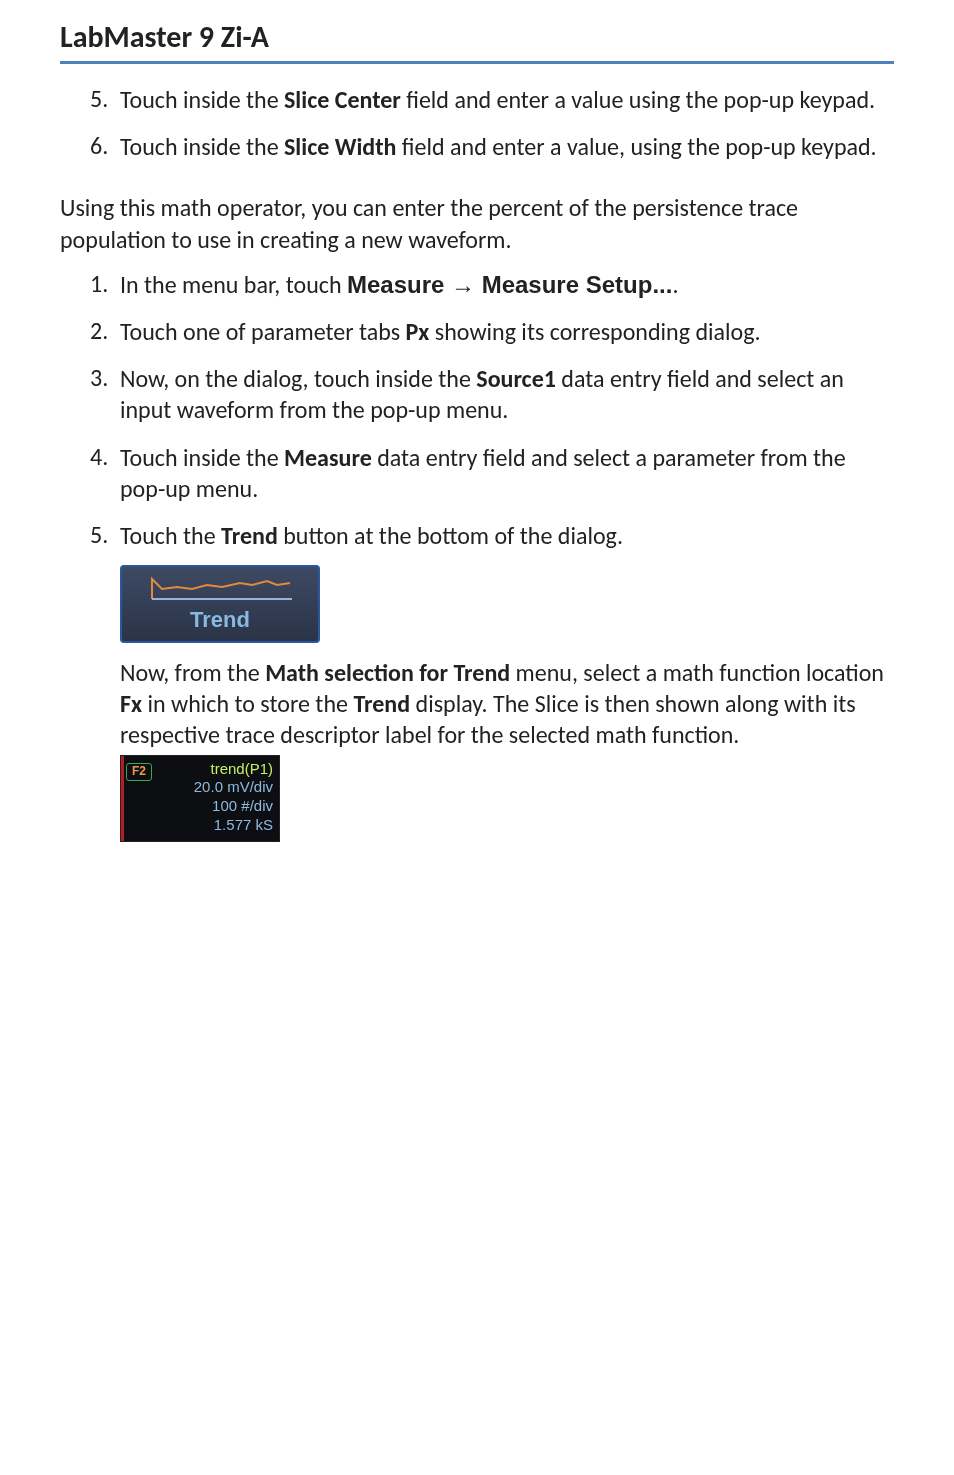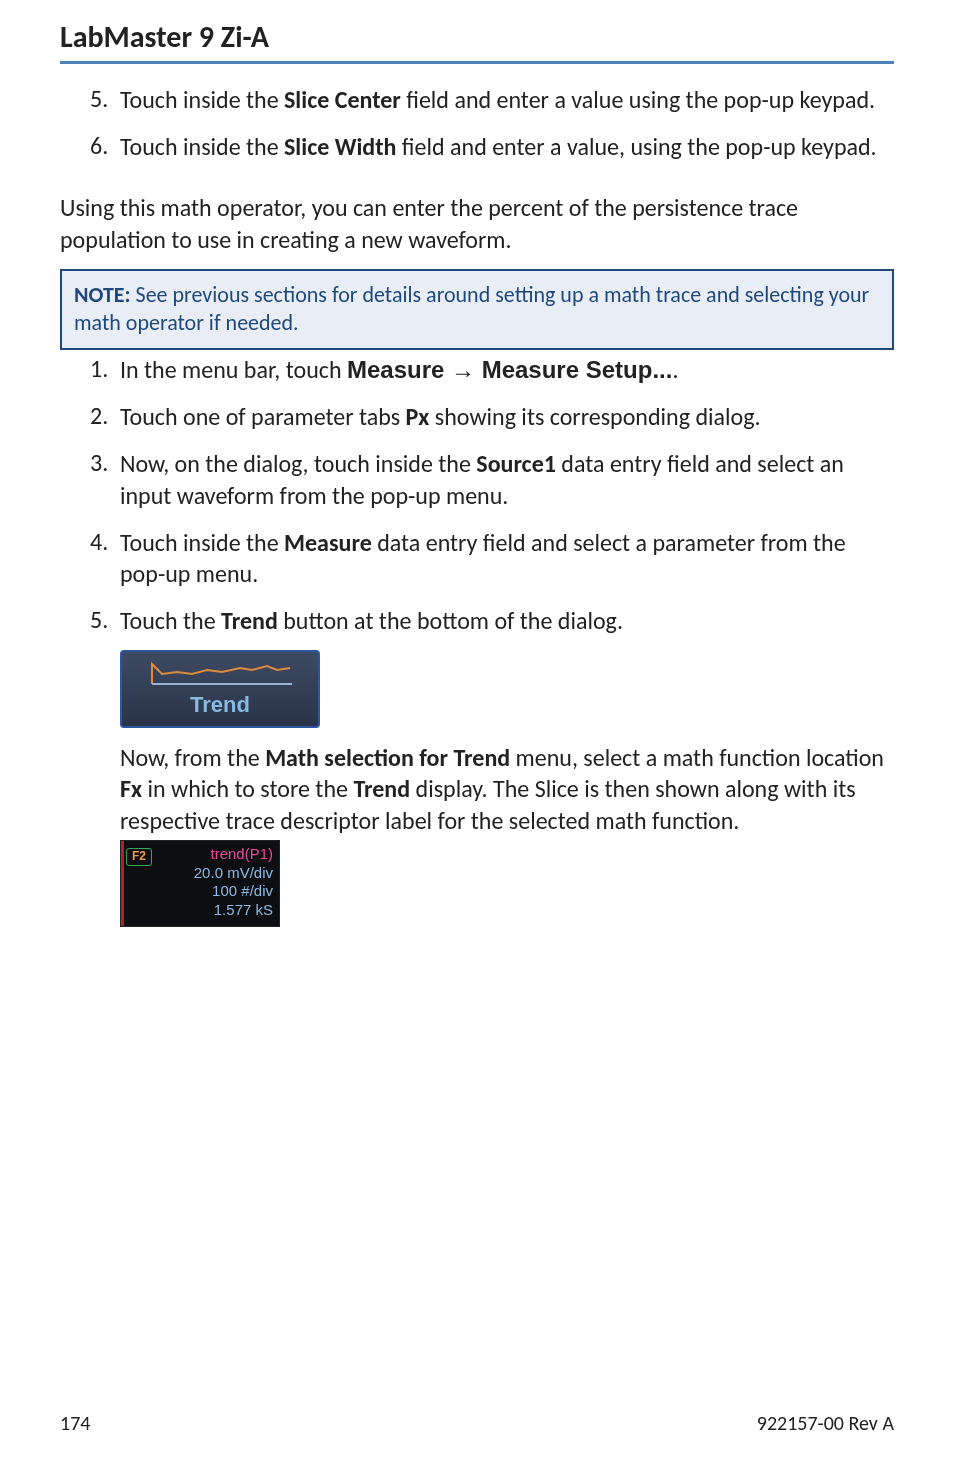--- a/index.html
+++ b/index.html
@@ -114,21 +114,21 @@
     width:24px;height:16px;
     border:1px solid #3a5;
     color:#e89b4a;
     font-size:12px;
     font-weight:700;
     text-align:center;
     line-height:15px;
     border-radius:3px;
   }
   .desc-line { text-align: right; color:#8db9e0; }
-  .desc-line.title { color:#ec4899; }
+  .desc-line.title { color:#bef264; }
   .desc-red { position:absolute; left:0; top:0; bottom:0; width:3px; background:#b02020; }
   .footer {
     position: absolute;
     bottom: 40px;
     left: 60px;
     right: 60px;
     display: flex;
     justify-content: space-between;
     font-size: 20px;
   }
@@ -152,23 +152,20 @@
     <li class="li-row">
       <div class="li-num">6.</div>
       <div class="li-body">
         <span>Touch inside the </span><span class="bold">Slice Width</span><span> field and enter a value, using the pop-up keypad.</span>
       </div>
     </li>
   </ol>
 
   <p class="para">Using this math operator, you can enter the percent of the persistence trace population to use in creating a new waveform.</p>
 
-  <div class="note-box">
-    <span class="note-label">NOTE:</span><span> See previous sections for details around setting up a math trace and selecting your math operator if needed.</span>
-  </div>
 
 
   <ol class="ol">
     <li class="li-row">
       <div class="li-num">1.</div>
       <div class="li-body">
         <span>In the menu bar, touch </span><span class="bold arrow">Measure → Measure Setup...</span><span>.</span>
       </div>
     </li>
     <li class="li-row">
@@ -213,17 +210,13 @@
             <div class="desc-line title">trend(P1)</div>
             <div class="desc-line">20.0 mV/div</div>
             <div class="desc-line">100 #/div</div>
             <div class="desc-line">1.577 kS</div>
           </div>
         </div>
       </div>
     </li>
   </ol>
 
-  <div class="footer">
-    <span>174</span>
-    <span>922157-00 Rev A</span>
-  </div>
 </div>
 
 </body></html>

